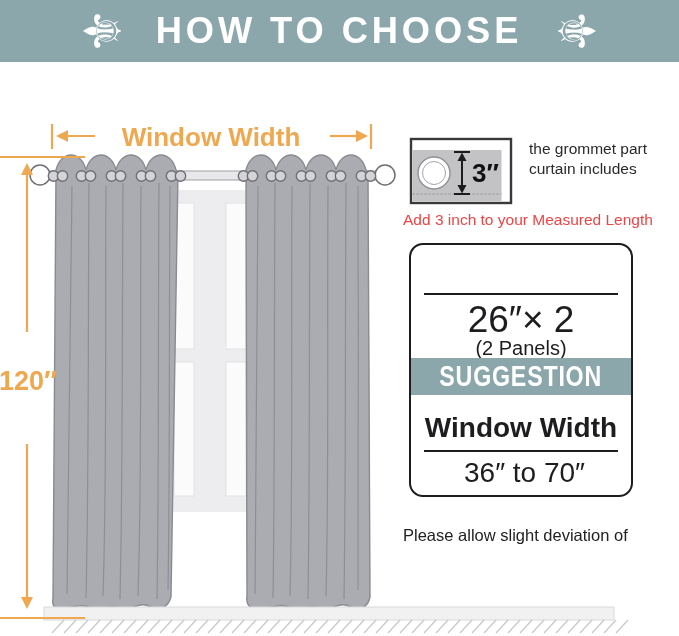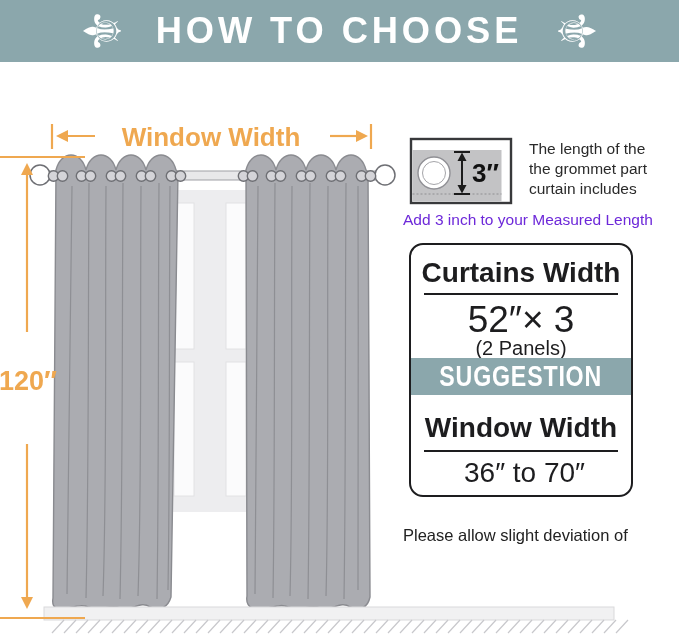--- a/index.html
+++ b/index.html
@@ -24,21 +24,21 @@
   .fold{fill:none;stroke:#8E8F94;stroke-width:1.2;}
   .orange-line{stroke:var(--orange);stroke-width:2.2;fill:none;}
   .orange-fill{fill:var(--orange);}
   .orange-text{fill:var(--orange);font-weight:bold;font-family:"Liberation Sans",sans-serif;}
   
   .grommet-svg{position:absolute;left:409px;top:137px;z-index:2;}
   
   .grommet-note{position:absolute;left:529px;top:139px;width:146px;font-size:15.5px;
                 line-height:20px;color:#2a2a2a;z-index:2;}
   .add-note{position:absolute;left:403px;top:211px;width:276px;font-size:15.5px;
-            color:#6d28d9;white-space:nowrap;z-index:2;}
+            color:#ef4444;white-space:nowrap;z-index:2;}
   
   .info-box{position:absolute;left:409px;top:243px;width:224px;height:254px;
             border:2px solid var(--ink);border-radius:14px;overflow:hidden;background:#fff;z-index:2;}
   .info-box .abs{position:absolute;left:0;width:100%;text-align:center;color:var(--ink);}
   .ib-title1{top:12px;font-size:28px;font-weight:bold;}
   .ib-rule1{position:absolute;left:13px;right:13px;top:48px;border-top:2px solid var(--ink);}
   .ib-value1{top:54px;font-size:37px;font-weight:400;}
   .ib-panels{top:92px;font-size:20px;font-weight:400;}
   .ib-band{position:absolute;left:0;top:113px;width:100%;height:37px;background:var(--teal);
            display:flex;align-items:center;justify-content:center;text-align:right;}
@@ -222,31 +222,29 @@
       <path d="M45,15 L61,15"></path>
       <path d="M53,18 L53,54"></path>
       <path d="M45,57 L61,57"></path>
       <path d="M53,15.5 L48.5,24 L57.5,24 Z" fill="#1b1b1b" stroke="none"></path>
       <path d="M53,56.5 L48.5,48 L57.5,48 Z" fill="#1b1b1b" stroke="none"></path>
     </g>
     <text x="63" y="45" font-size="26" font-weight="bold" fill="#111" font-family="Liberation Sans, sans-serif">3″</text>
   </svg>
 
   <div class="grommet-note">
-    <div>The length of the</div>
     <div>the grommet part</div>
     <div>curtain includes</div>
   </div>
 
   <div class="add-note">Add 3 inch to your Measured Length</div>
 
   <div class="info-box">
-    <div class="abs ib-title1">Curtains Width</div>
     <div class="ib-rule1"></div>
-    <div class="abs ib-value1">52″× 3</div>
+    <div class="abs ib-value1">26″× 2</div>
     <div class="abs ib-panels">(2 Panels)</div>
     <div class="ib-band">
       <span>SUGGESTION</span>
     </div>
     <div class="abs ib-title2">Window Width</div>
     <div class="ib-rule2"></div>
     <div class="abs ib-value2">36″ to 70″</div>
   </div>
 
   <div class="footer-note">

